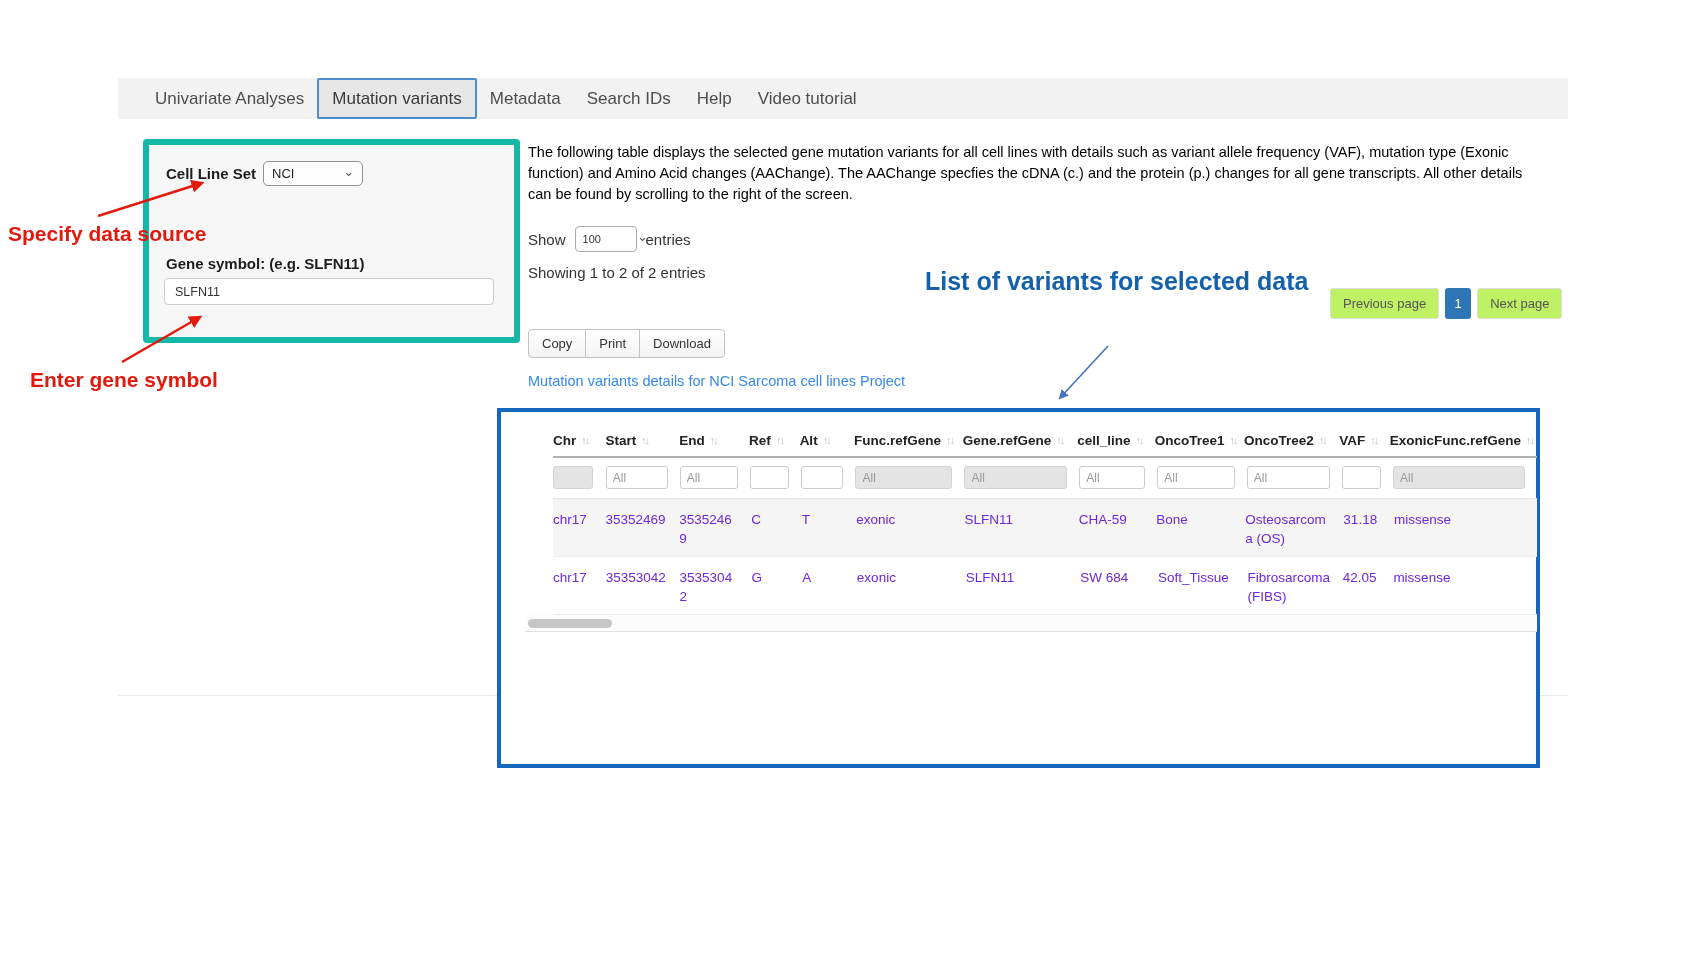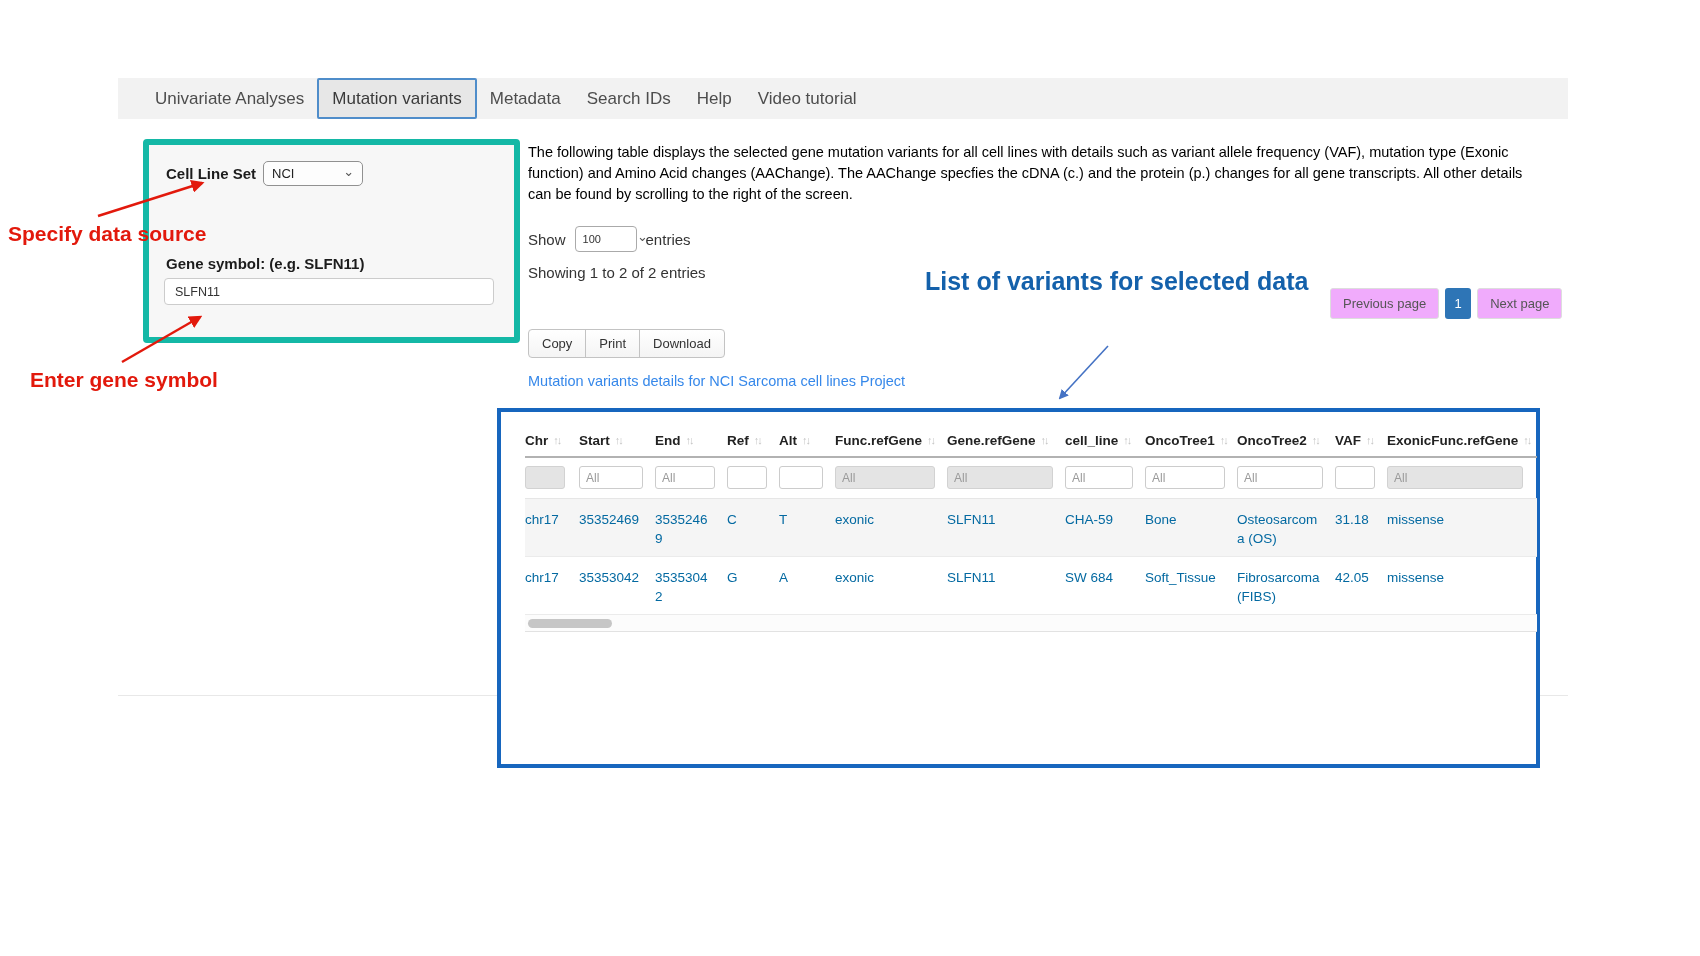--- a/index.html
+++ b/index.html
@@ -40,47 +40,47 @@
   .showing{left:528px;top:264px;font-size:15px;color:#333;}
   .btn-group{left:528px;top:329px;display:inline-flex;}
   .dt-btn{padding:6px 13px;border:1px solid #c3c3c3;background:linear-gradient(#ffffff,#f4f4f4);
           font-size:13px;color:#333;margin-left:-1px;cursor:pointer;font-family:"Liberation Sans",sans-serif;}
   .dt-btn:first-child{border-radius:4px 0 0 4px;margin-left:0;}
   .dt-btn:last-child{border-radius:0 4px 4px 0;}
   .tbl-link{left:528px;top:373px;font-size:14.5px;font-weight:500;color:#3688ea;cursor:pointer;}
 
   
   .pager{left:1330px;top:288px;display:flex;align-items:center;gap:6px;font-size:13px;}
-  .pg-btn{border:1px solid #ddd;background:#f0abfc;color:#555;padding:7px 12px;border-radius:3px;cursor:pointer;
+  .pg-btn{border:1px solid #ddd;background:#bef264;color:#555;padding:7px 12px;border-radius:3px;cursor:pointer;
           font-family:"Liberation Sans",sans-serif;font-size:13px;}
   .pg-num{width:26px;height:31px;background:#2e75b6;color:#fff;display:flex;align-items:center;
           justify-content:center;border-radius:3px;cursor:pointer;}
 
   
   .divider{left:118px;top:695px;width:1450px;height:1px;background:#e8e8e8;}
 
   
   .tbox{left:497px;top:408px;width:1043px;height:360px;border:4px solid #1766be;background:#fff;
         box-sizing:border-box;z-index:2;}
   .tbl{position:absolute;left:24px;top:12px;width:1012px;}
-  .trow{display:flex;}
+  .trow{display:flex;margin-left:28px;}
   .c0{width:54px}.c1{width:76px}.c2{width:72px}.c3{width:52px}.c4{width:56px}.c5{width:112px}
   .c6{width:118px}.c7{width:80px}.c8{width:92px}.c9{width:98px}.c10{width:52px}.c11{width:148px}
   .th{display:flex;align-items:center;gap:5px;font-weight:bold;font-size:13.5px;color:#222;
       height:32px;box-sizing:border-box;padding-right:4px;cursor:pointer;}
   .sort{color:#c4c4c4;font-size:11px;letter-spacing:-2px;white-space:nowrap;}
   .hdr{border-bottom:2px solid #b2b2b2;}
   .frow{padding:8px 0 9px 0;border-bottom:1px solid #e6e6e6;}
   .fcell{box-sizing:border-box;padding-right:12px;}
   .finput{height:23px;border-radius:3px;font-size:12px;padding:0 6px;box-sizing:border-box;width:100%;
           font-family:"Liberation Sans",sans-serif;color:#333;}
   .finput::placeholder{color:#9a9a9a;}
   .f-white{background:#fff;border:1px solid #ccc;}
   .f-gray{background:#e4e4e4;border:1px solid #d2d2d2;}
-  .drow{min-height:57px;font-size:13.5px;color:#0369a1;border-bottom:1px solid #ebebeb;}
+  .drow{min-height:57px;font-size:13.5px;color:#6d28d9;border-bottom:1px solid #ebebeb;}
   .drow.stripe{background:#f5f5f5;}
   .td{box-sizing:border-box;padding:11px 12px 8px 0;line-height:19px;overflow-wrap:break-word;}
   .sbar{position:relative;height:16px;border-bottom:1px solid #e2e2e2;background:#fcfcfc;}
   .thumb{position:absolute;left:3px;top:4px;width:84px;height:9px;background:#c6c6c6;border-radius:5px;cursor:grab;}
 
   svg.overlay{position:absolute;left:0;top:0;width:1700px;height:956px;pointer-events:none;z-index:3;}
 </style>
 </head>
 <body>
 

